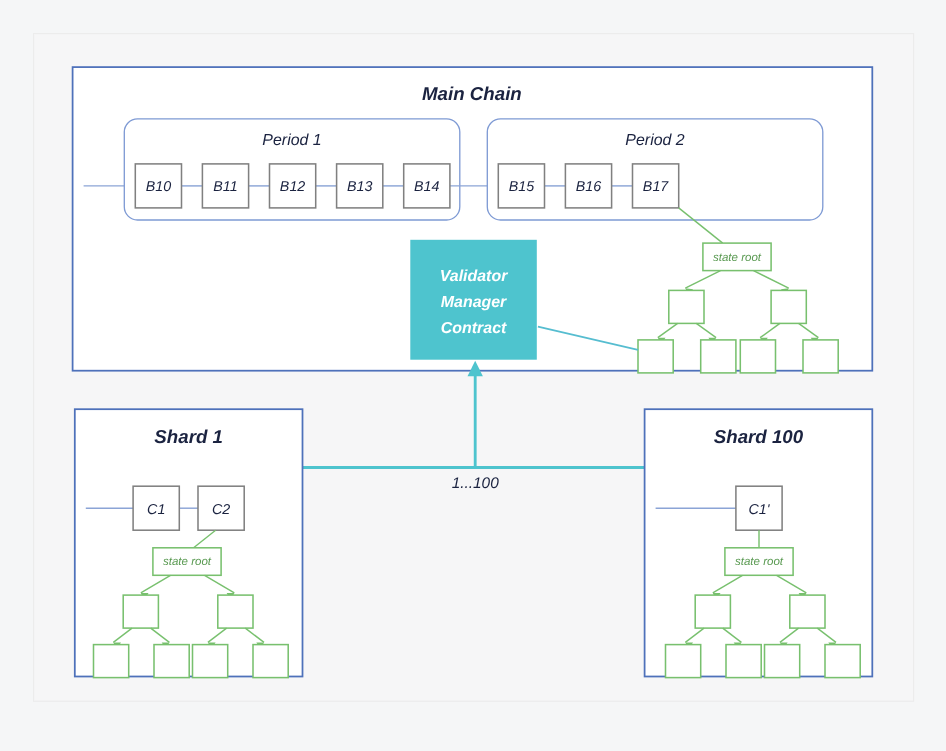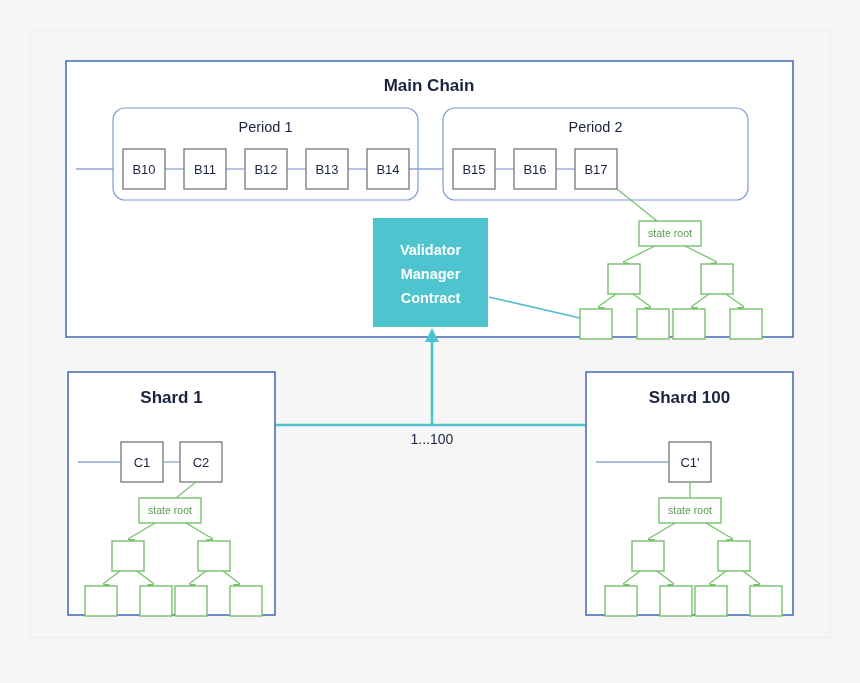--- a/index.html
+++ b/index.html
@@ -7,20 +7,21 @@
     padding: 0;
     background: #f5f6f7;
   }
   #stage {
     position: relative;
     width: 860px;
     height: 683px;
     background: #f5f6f7;
     font-family: "Liberation Sans", sans-serif;
     overflow: hidden;
+    font-style: italic;
   }
   #diagram { display: block; }
   .panel-outer {
     fill: #f6f6f7;
     stroke: #ececec;
     stroke-width: 1;
   }
   .region-box {
     fill: #ffffff;
     stroke: #4e71ba;

